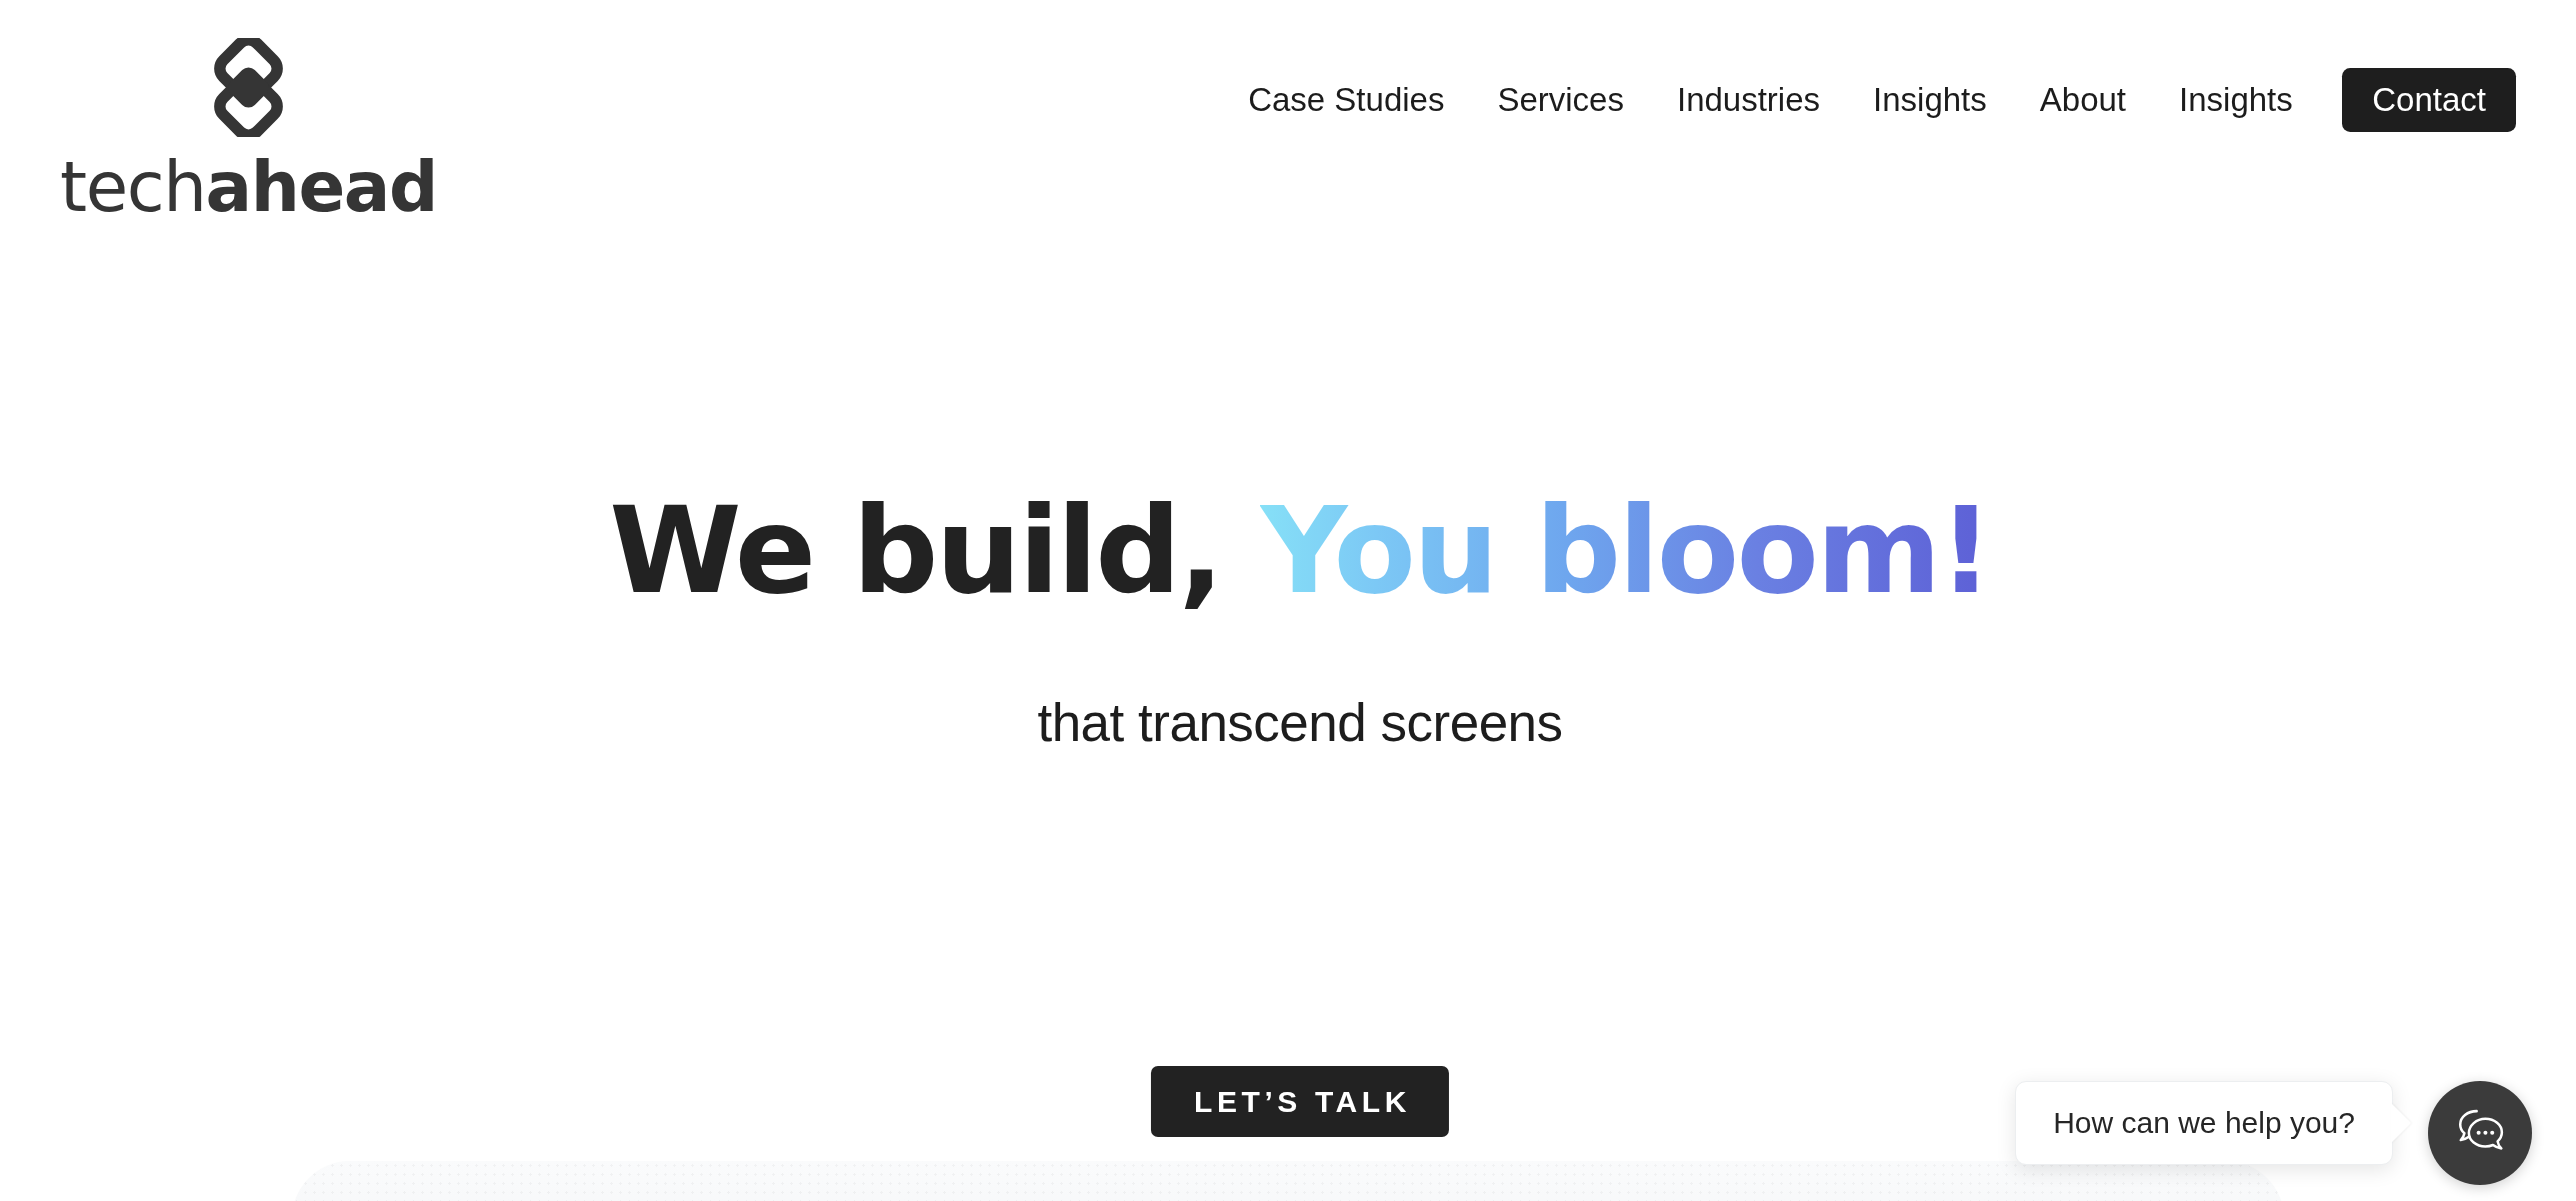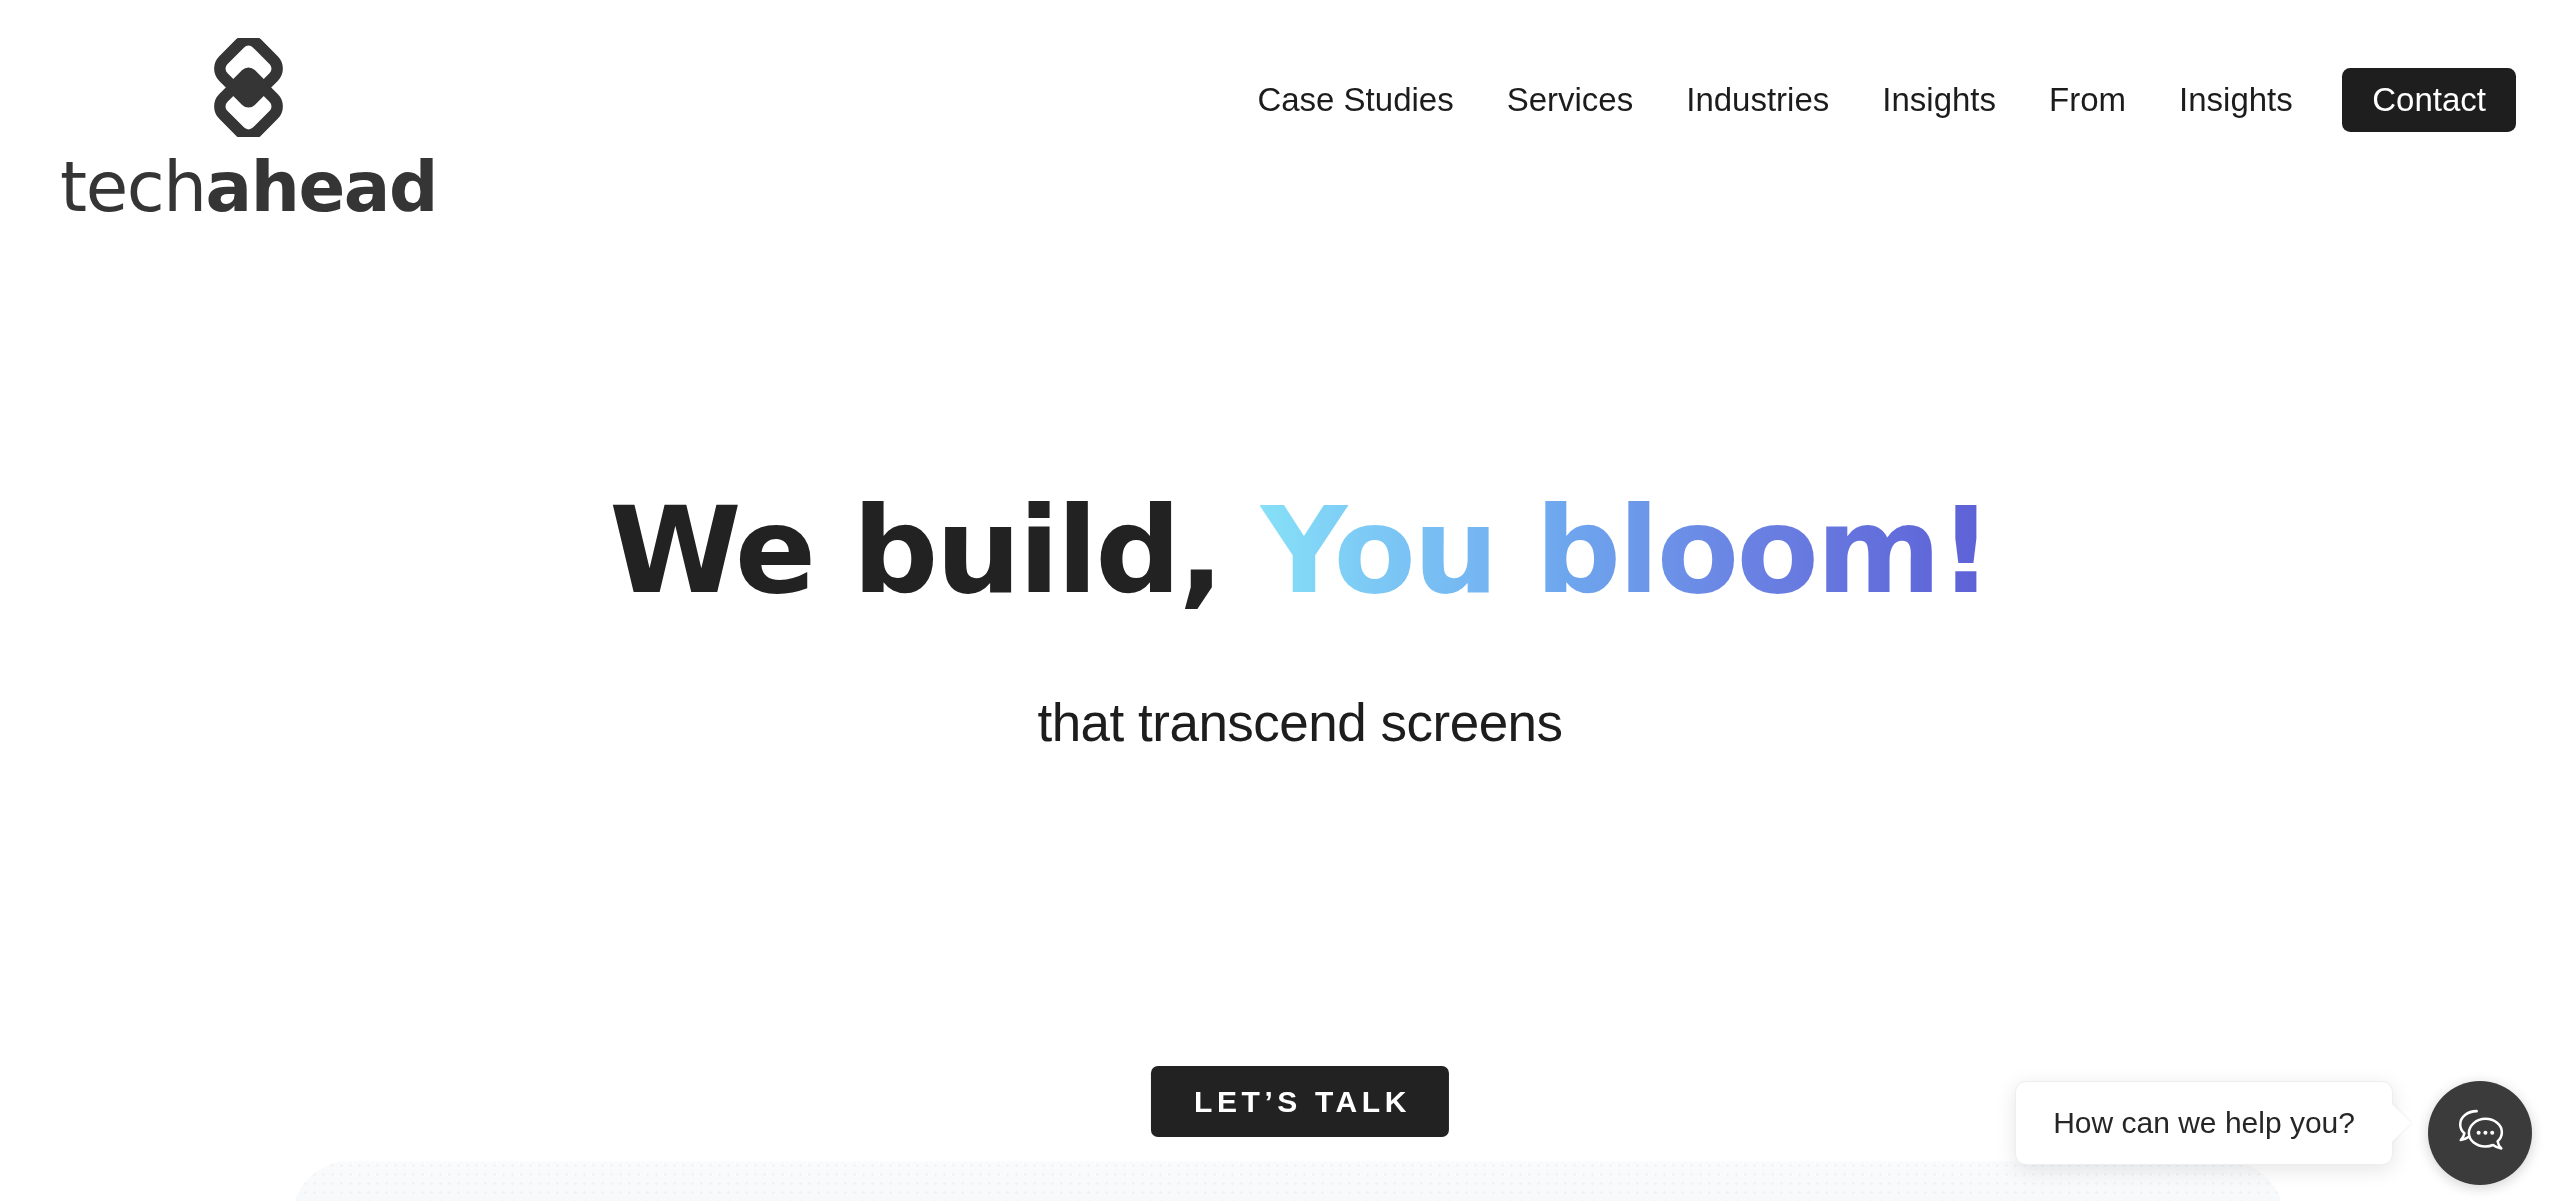--- a/index.html
+++ b/index.html
@@ -255,21 +255,21 @@
         </g>
       </svg>
       <span class="brand-wordmark"><span class="w-light">tech</span><span class="w-bold">ahead</span></span>
     </a>
 
     <nav class="main-nav">
       <a class="nav-link" href="#">Case Studies</a>
       <a class="nav-link" href="#">Services</a>
       <a class="nav-link" href="#">Industries</a>
       <a class="nav-link" href="#">Insights</a>
-      <a class="nav-link" href="#">From</a>
+      <a class="nav-link" href="#">About</a>
       <a class="nav-link" href="#">Insights</a>
       <a class="nav-cta" href="#">Contact</a>
     </nav>
 
   </header>
 
   <section class="hero">
 
     <h1 class="hero-title"><span>We build,</span>&nbsp;<span class="accent">You bloom!</span></h1>
 

